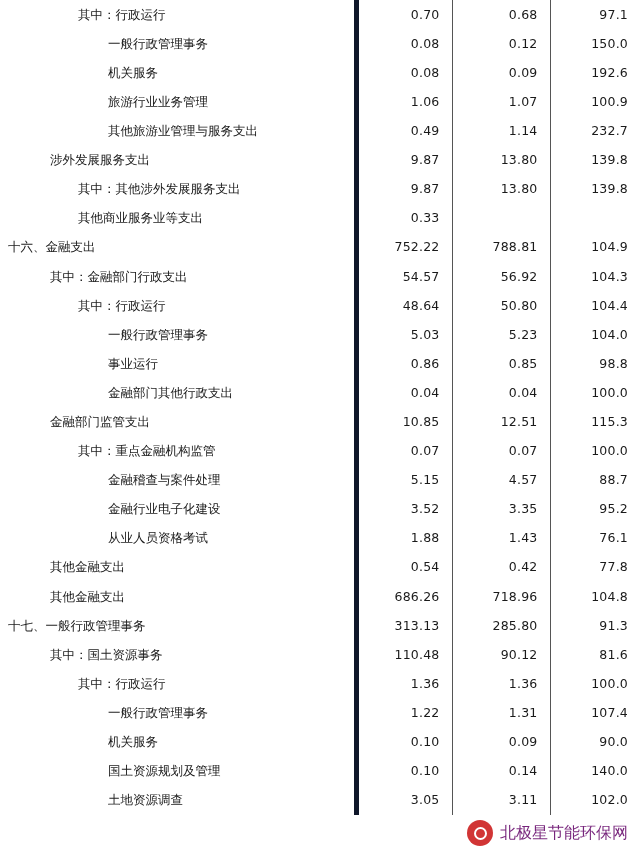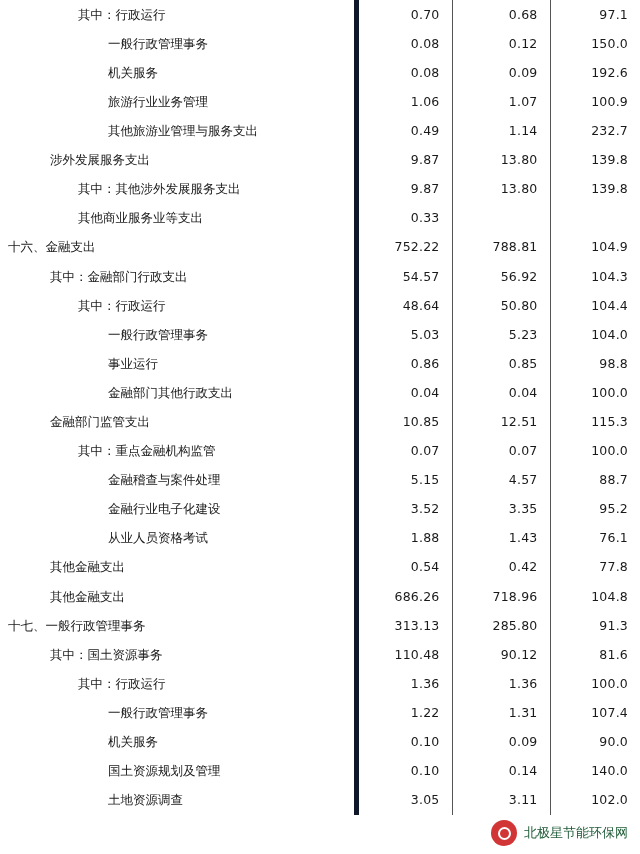--- a/index.html
+++ b/index.html
@@ -78,22 +78,22 @@
     left: 50%;
     top: 50%;
     width: 13px;
     height: 13px;
     margin: -6.5px 0 0 -6.5px;
     border-radius: 50%;
     border: 2px solid #fff;
     box-sizing: border-box;
   }
   .wm-text {
-    font-size: 13px;
-    color: #14532d;
+    font-size: 16px;
+    color: #701a75;
     white-space: nowrap;
     font-family: "DejaVu Sans", "Liberation Sans", sans-serif;
   }
 </style>
 </head>
 <body>
 
 <table id="budget-table">
   <colgroup>
     <col class="c-name">

